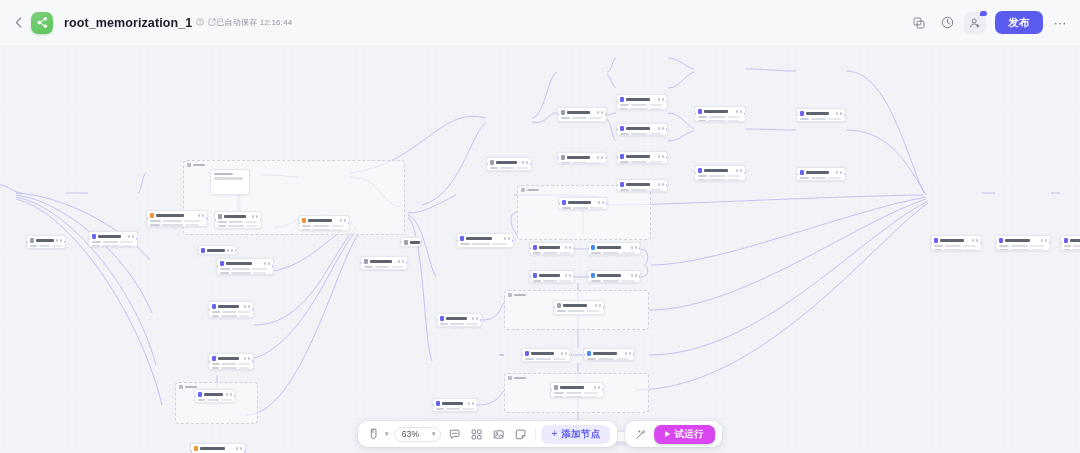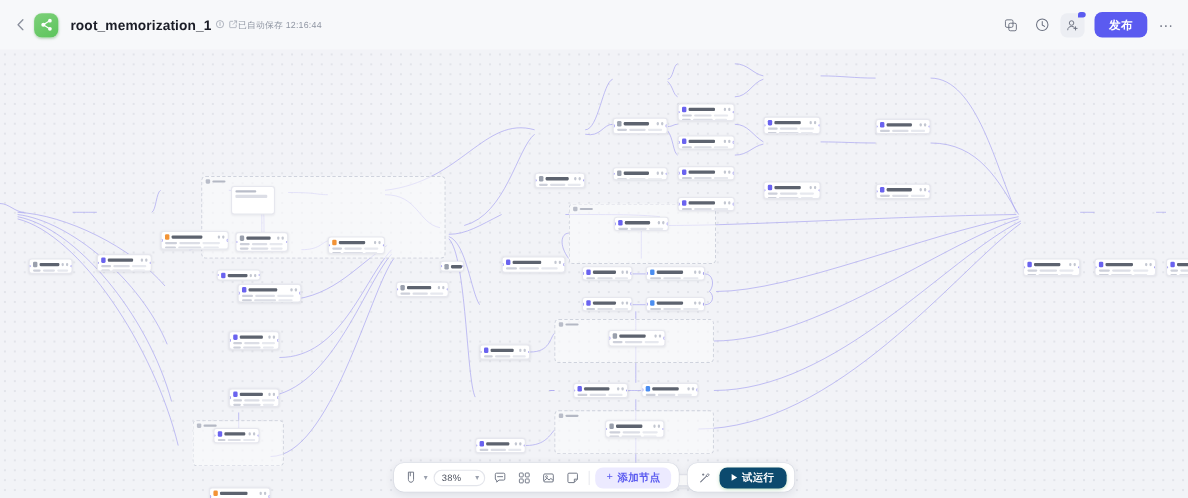--- a/index.html
+++ b/index.html
@@ -134,21 +134,21 @@
   }
   .zoom-val{font-size:8.5px;color:#4a4f5c;letter-spacing:.2px;}
   .divider{width:.8px;height:13px;background:#e8eaef;margin:0 1px;}
   .addnode{
     height:19px;padding:0 10px;border-radius:7px;background:#eceaff;
     display:flex;align-items:center;gap:4px;cursor:pointer;
   }
   .addnode .plus{color:#5b5bf0;font-size:10px;line-height:10px;}
   .addnode .lbl{color:#5b5bf0;font-size:9.5px;font-weight:bold;letter-spacing:.3px;}
   .run-btn{
-    height:19px;padding:0 11px;border-radius:7px;background:#0c4a6e;
+    height:19px;padding:0 11px;border-radius:7px;background:#d946ef;
     display:flex;align-items:center;gap:4px;cursor:pointer;
     box-shadow:0 1px 3px rgba(60,160,70,.35);
   }
   .run-btn .lbl{color:#fff;font-size:9.5px;font-weight:bold;letter-spacing:.3px;}
   .tri{width:0;height:0;border-left:5px solid #fff;border-top:3px solid transparent;border-bottom:3px solid transparent;}
 </style>
 </head>
 <body>
 
 <div class="header">
@@ -1241,21 +1241,21 @@
   <div class="tb-panel">
     <div class="tb-btn">
       <svg width="9" height="12" viewBox="0 0 10 13">
           <path d="M2.4 1.2h5.2v7.4c0 1.6-1.1 2.8-2.6 2.8S2.4 10.2 2.4 8.6z" fill="none" stroke="currentColor" stroke-width=".95" stroke-linejoin="round"></path>
           <path d="M4.3 1.2v4.1" stroke="currentColor" stroke-width=".95"></path>
         </svg>
     </div>
     <span class="caret">▾</span>
 
     <div class="zoom-pill">
-      <span class="zoom-val">38%</span>
+      <span class="zoom-val">63%</span>
       <span class="caret">▾</span>
     </div>
 
     <div class="tb-btn">
       <svg width="11" height="11" viewBox="0 0 13 13">
           <path d="M1.4 2.6a1.2 1.2 0 0 1 1.2-1.2h7.8a1.2 1.2 0 0 1 1.2 1.2v5a1.2 1.2 0 0 1-1.2 1.2H5.4L2.9 11V8.8h-.3A1.2 1.2 0 0 1 1.4 7.6z" fill="none" stroke="currentColor" stroke-width="1" stroke-linejoin="round"></path>
           <path d="M3.8 5.1h5.4" stroke="currentColor" stroke-width="1" stroke-linecap="round"></path>
         </svg>
     </div>
 

